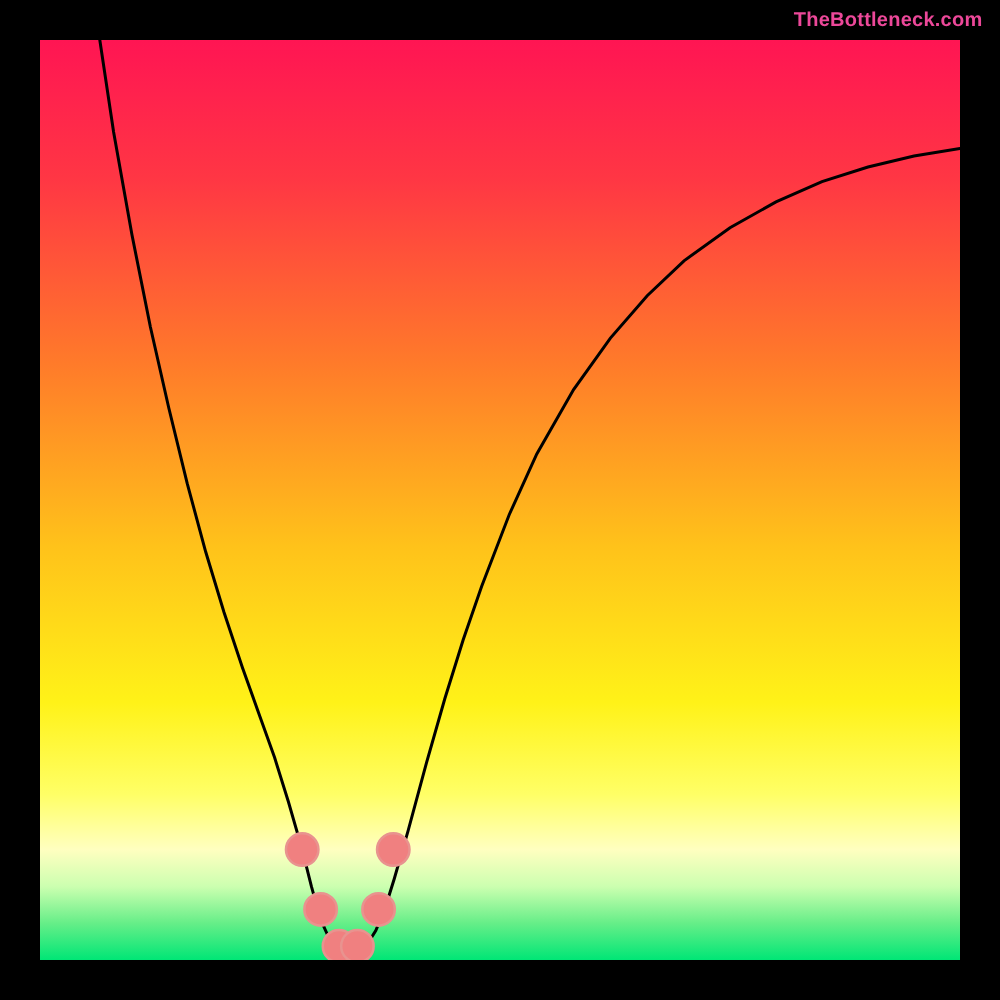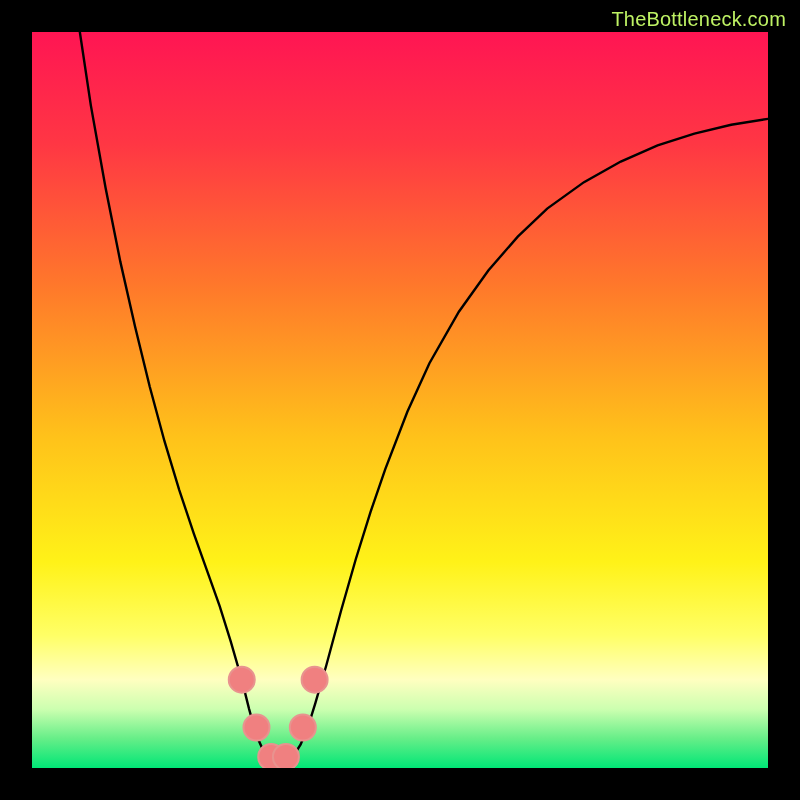--- a/index.html
+++ b/index.html
@@ -23,23 +23,23 @@
     left: 0;
     top: 0;
     width: 736px;
     height: 736px;
   }
   .watermark {
     position: absolute;
     top: 8px;
     right: 14px;
     font-family: Arial, Helvetica, sans-serif;
-    font-size: 20px;
-    color: #bef264;
-    font-weight: 400;
+    font-size: 16px;
+    color: #ec4899;
+    font-weight: 700;
     letter-spacing: 0.2px;
   }
 </style>
 </head>
 <body>
 
 <div class="frame">
   <svg class="plot-area" viewBox="0 0 736 736" preserveAspectRatio="none">
     <defs>
       <linearGradient id="bg-grad" x1="0" y1="0" x2="0" y2="1">

